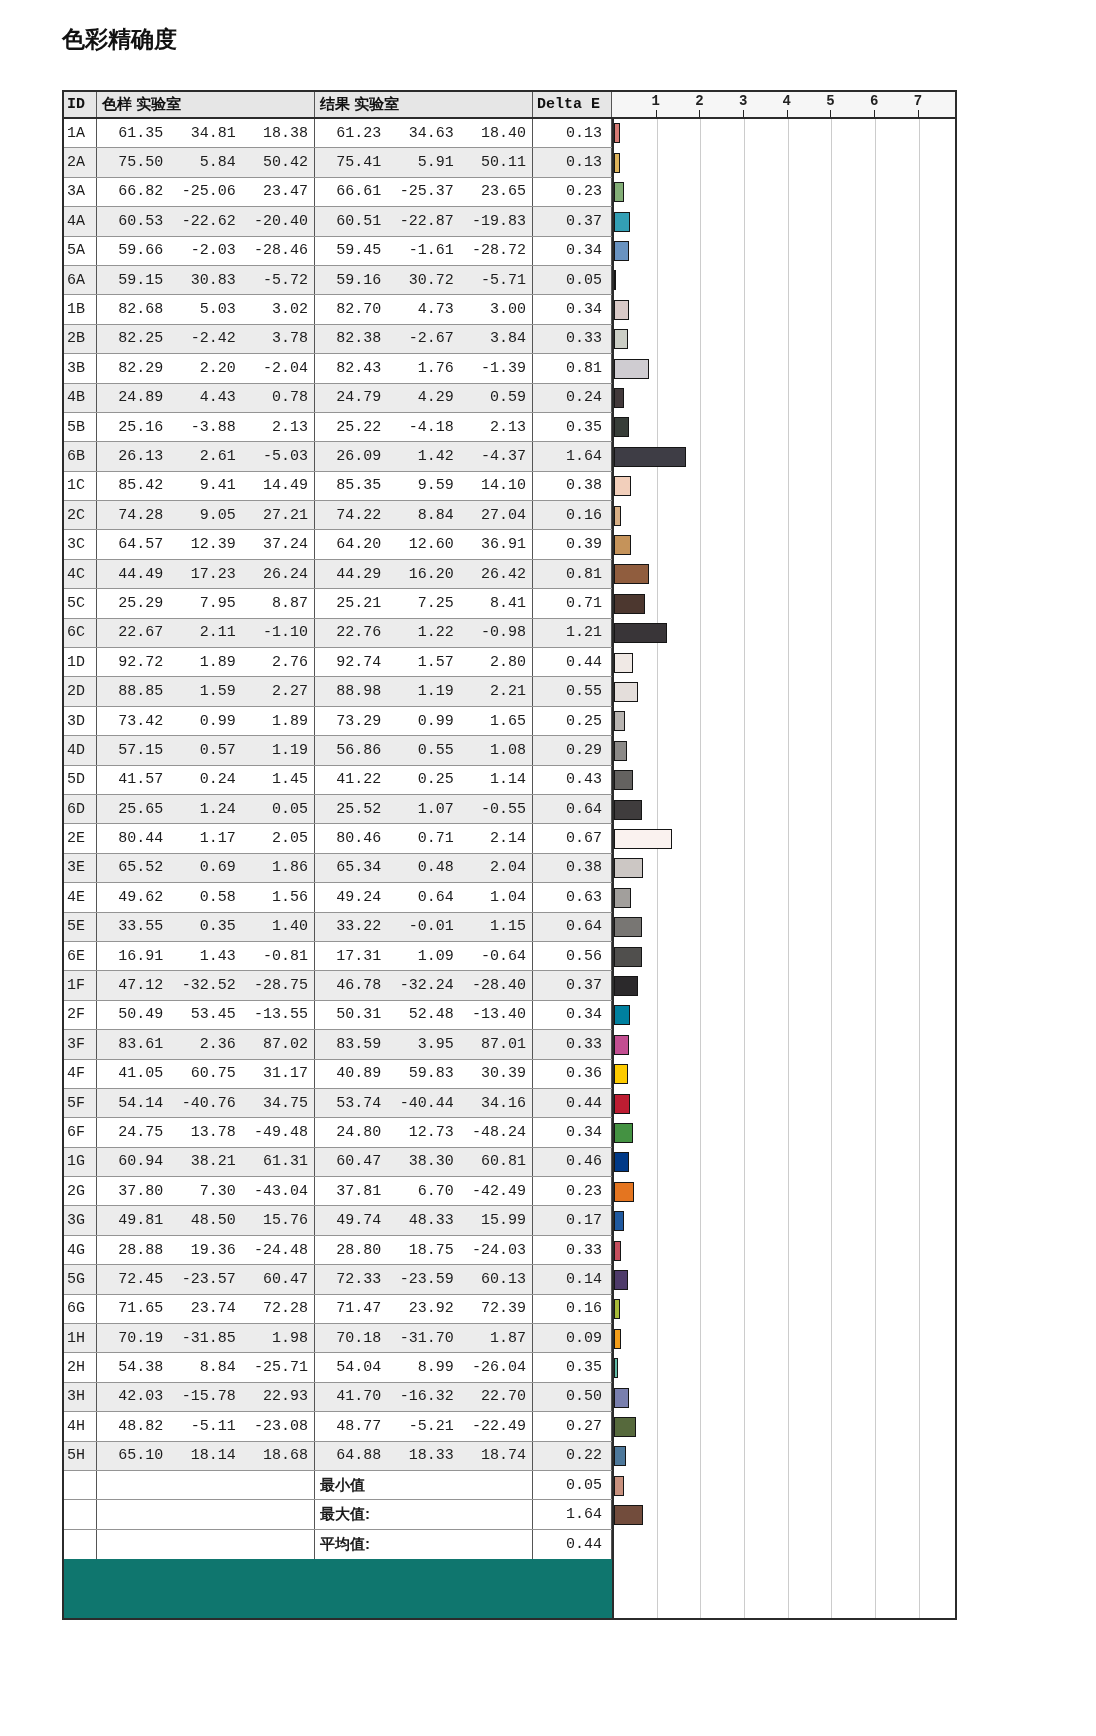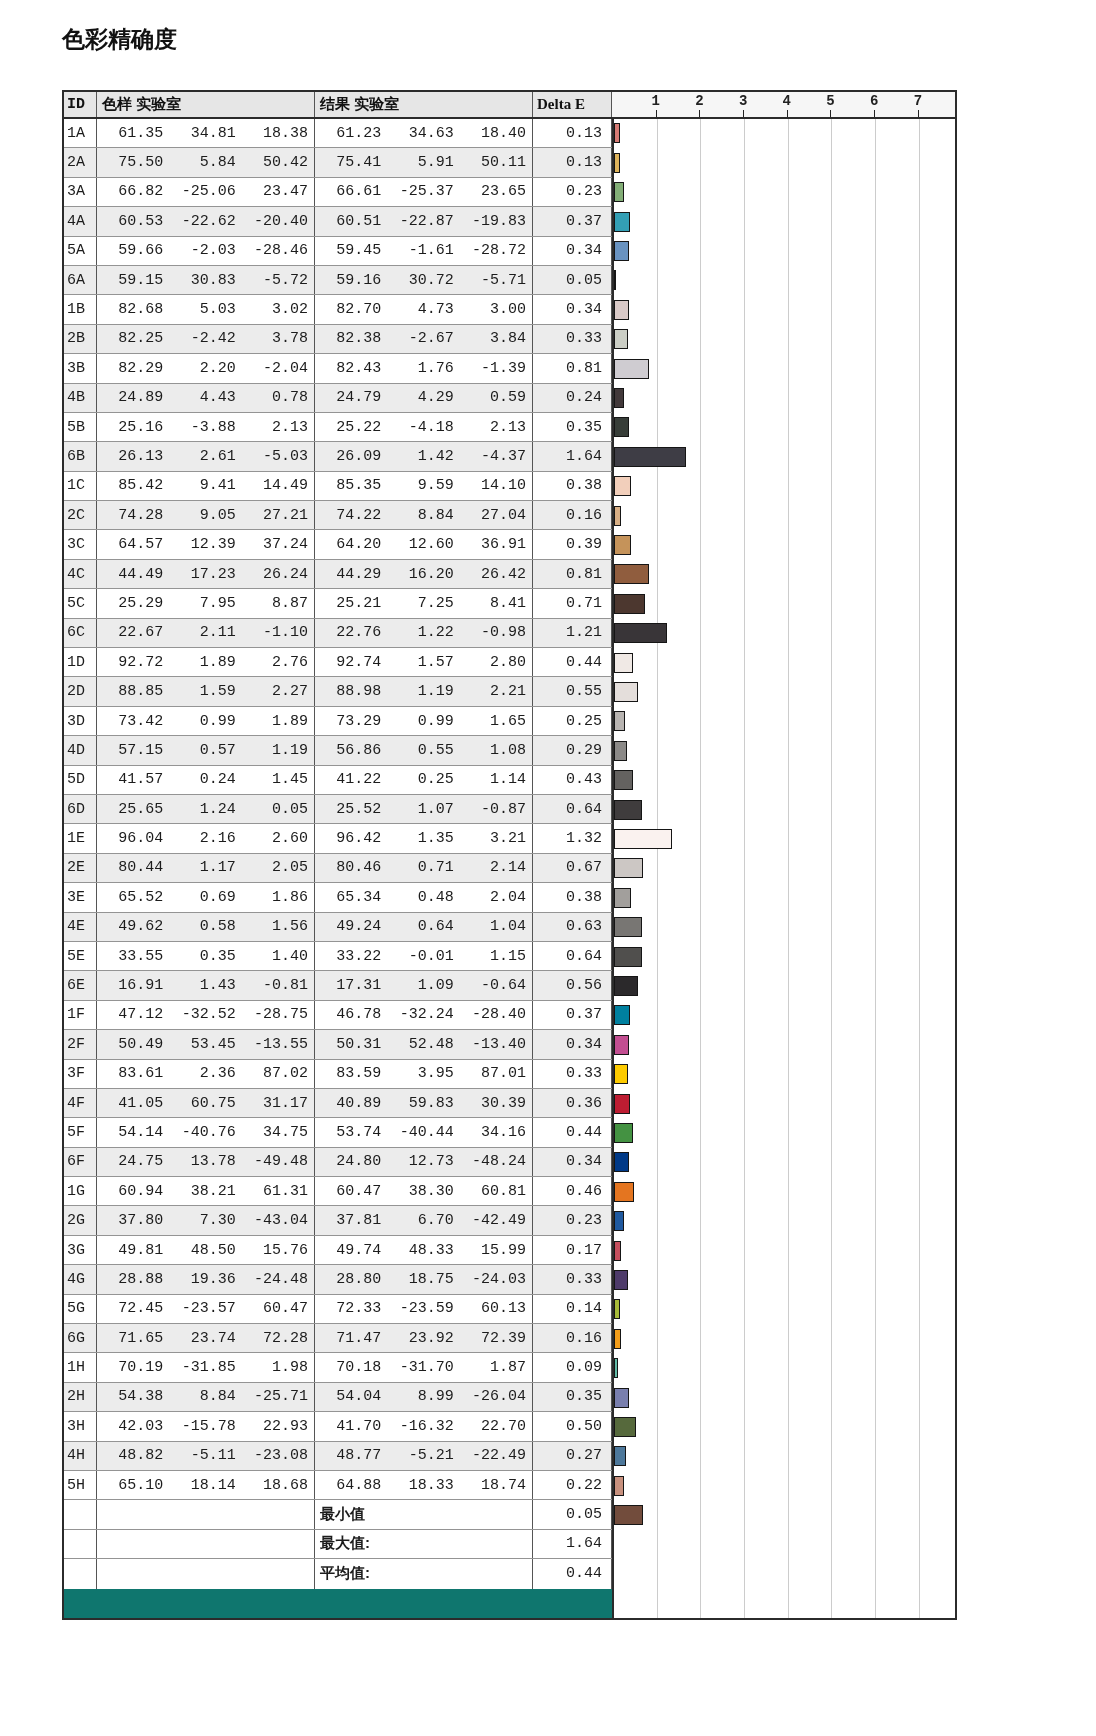--- a/index.html
+++ b/index.html
@@ -5,21 +5,21 @@
   html,body{margin:0;padding:0;background:#fff;}
   body{width:1096px;height:1736px;overflow:hidden;position:relative;
        font-family:"Liberation Sans","DejaVu Sans",sans-serif;}
   .title{position:absolute;left:62px;top:24px;font-size:23px;font-weight:bold;color:#111;}
   .ctable{position:absolute;left:62px;top:90px;width:891px;border:2px solid var(--border-dark);box-sizing:content-box;background:#0f766e;}
   .thead{display:flex;height:25px;border-bottom:2px solid var(--border-dark);}
   .thead .hc{background:var(--header-bg);display:flex;align-items:center;
        font-size:15px;font-weight:bold;color:#111;box-sizing:border-box;border-right:1px solid #555;}
   .hc.cid{width:33px;padding-left:3px;font-family:"Liberation Mono","DejaVu Sans Mono",monospace;}
   .hc.clab{width:218px;padding-left:5px;}
-  .hc.cde{width:79px;padding-left:4px;font-family:Liberation Serif, serif;font-weight:bold;}
+  .hc.cde{width:79px;padding-left:4px;font-family:Liberation Mono, monospace;font-weight:bold;}
   .hc.chart-head{width:343px;background:#f6f6f6;position:relative;border-right:none;}
   .tick-label{position:absolute;top:1px;transform:translateX(-50%);
        font:bold 14px "Liberation Mono","DejaVu Sans Mono",monospace;color:#222;}
   .tick-mark{position:absolute;bottom:0;width:1px;height:7px;background:#222;}
   .tbody{position:relative;height:1499.4px;border-radius:12px;}
   .row{display:flex;height:29.4px;border-bottom:1px solid var(--row-line);box-sizing:border-box;width:548px;background:#fff;}
   .row:nth-child(even){background:var(--stripe);}
   .row.sum{background:#fff;}
   .row:last-child{border-bottom:none;}
   .cell{box-sizing:border-box;border-right:1px solid #555;display:flex;align-items:center;
@@ -389,37 +389,23 @@
         <div class="row">
           <div class="cell cid">6D</div>
           <div class="cell clab">
             <span class="n">25.65</span>
             <span class="n">1.24</span>
             <span class="n">0.05</span>
           </div>
           <div class="cell clab">
             <span class="n">25.52</span>
             <span class="n">1.07</span>
-            <span class="n">-0.87</span>
+            <span class="n">-0.55</span>
           </div>
           <div class="cell cde">0.64</div>
-        </div>
-        <div class="row">
-          <div class="cell cid">1E</div>
-          <div class="cell clab">
-            <span class="n">96.04</span>
-            <span class="n">2.16</span>
-            <span class="n">2.60</span>
-          </div>
-          <div class="cell clab">
-            <span class="n">96.42</span>
-            <span class="n">1.35</span>
-            <span class="n">3.21</span>
-          </div>
-          <div class="cell cde">1.32</div>
         </div>
         <div class="row">
           <div class="cell cid">2E</div>
           <div class="cell clab">
             <span class="n">80.44</span>
             <span class="n">1.17</span>
             <span class="n">2.05</span>
           </div>
           <div class="cell clab">
             <span class="n">80.46</span>

